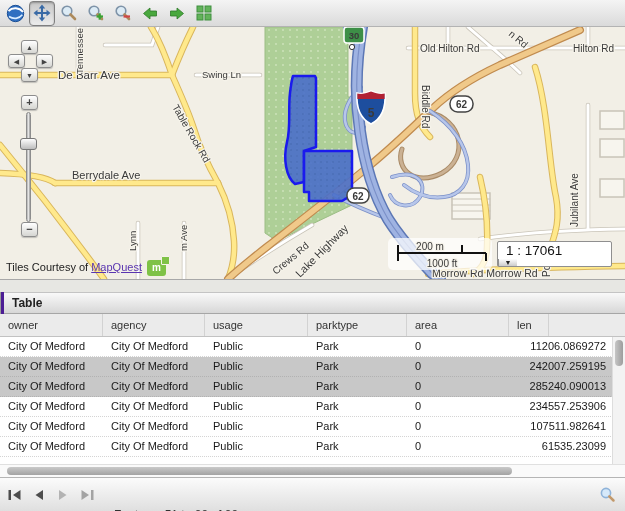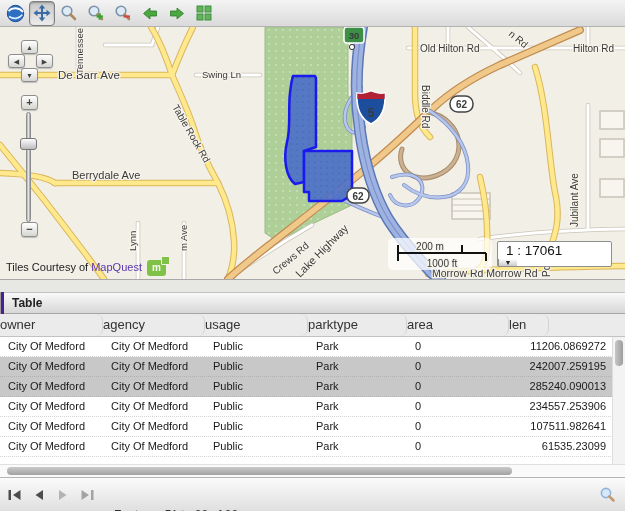--- a/index.html
+++ b/index.html
@@ -23,21 +23,21 @@
   .nav-btn{position:absolute;width:17px;height:14px;border:1px solid #8d8d8d;border-radius:3px;
         background:linear-gradient(#ffffff,#d6d6d2);box-shadow:0 1px 1px rgba(100,100,100,.35);
         display:flex;align-items:center;justify-content:center;font-size:7px;color:#444;cursor:pointer;
         box-sizing:border-box;line-height:1;}
   .nav-btn.zoomfs{font-size:11px;font-weight:bold;height:15px;}
   .slider-track{position:absolute;left:26px;top:85px;width:5px;height:110px;border:1px solid #8d8d8d;
         border-radius:3px;background:linear-gradient(to right,#a8a8a8,#ececec 45%,#9a9a9a);box-sizing:border-box;}
   .slider-handle{position:absolute;left:20px;top:111px;width:17px;height:12px;border:1px solid #777;
         border-radius:3px;background:linear-gradient(#fdfdfd,#bdbdbd);cursor:pointer;box-sizing:border-box;}
   .attribution{position:absolute;left:6px;top:233px;font-size:11px;color:#222;white-space:nowrap;}
-  .attribution a{color:#5a35b0;cursor:pointer;}
+  .attribution a{color:#5a35b0;text-decoration:underline;cursor:pointer;}
   .mq-logo{position:relative;display:inline-block;width:19px;height:16px;background:#7fc247;border-radius:3px;
         color:#fff;font-weight:bold;font-size:10px;text-align:center;line-height:16px;margin-left:5px;
         vertical-align:middle;}
   .mq-logo::after{content:"";position:absolute;right:-4px;top:-4px;width:7px;height:7px;background:#7fc247;
         border:1px solid #f6f3ea;border-radius:1px;}
   .scalebar{position:absolute;left:388px;top:211px;width:104px;height:32px;
         background:rgba(255,255,255,.72);border-radius:5px;}
   .scale-combo{position:absolute;left:497px;top:214px;width:115px;height:26px;background:#fff;
         border:1px solid #8f8f8f;border-radius:2px;display:flex;align-items:stretch;box-sizing:border-box;cursor:pointer;flex-direction:column;}
   .scale-value{flex:1;font-size:13.5px;color:#111;padding-left:8px;display:flex;align-items:center;}
@@ -47,22 +47,22 @@
   
   .splitter{position:absolute;left:0;top:279px;width:625px;height:13px;background:#e7e7e3;
         border-top:1px solid #a8a8a8;box-sizing:border-box;}
 
   
   .tbl-title{position:absolute;left:4px;top:292px;width:625px;height:22px;
         background:linear-gradient(#f9f9f9,#d7d7d7);border-top:1px solid #c4c4c4;border-bottom:1px solid #a6a6a6;
         font-size:12px;font-weight:bold;color:#222;line-height:21px;padding-left:8px;box-sizing:border-box;}
   .tbl-head{position:absolute;left:0;top:314px;width:625px;height:23px;background:#ebebeb;
         border-bottom:1px solid #c2c2c2;display:flex;box-sizing:border-box;overflow:hidden;}
-  .hcell{font-size:13px;color:#333;line-height:22px;border-right:1px solid #d2d2d2;
-        box-sizing:border-box;flex:none;white-space:nowrap;overflow:hidden;border-radius:7px;}
+  .hcell{font-size:11px;color:#333;line-height:22px;padding-left:8px;border-right:1px solid #d2d2d2;
+        box-sizing:border-box;flex:none;white-space:nowrap;overflow:hidden;}
   .tbl-body{position:absolute;left:0;top:337px;width:625px;height:127px;background:#fff;overflow:hidden;}
   .trow{display:flex;height:20px;border-bottom:1px dotted #d4d4d4;box-sizing:border-box;cursor:pointer;background:#fff;}
   .trow.selected{background:#c8c8c8;border-bottom:1px dotted #b2b2b2;}
   .tcell{font-size:11px;color:#1a1a1a;line-height:19px;padding-left:8px;box-sizing:border-box;flex:none;
         white-space:nowrap;overflow:hidden;}
   .tcell.num{text-align:right;padding-left:0;padding-right:6px;}
   .c0{width:103px}.c1{width:102px}.c2{width:103px}.c3{width:99px}.c4{width:103px}.c5{width:102px}.c6{width:40px}
   .vscroll{position:absolute;right:0;top:0;width:13px;height:127px;background:#f3f3f3;border-left:1px solid #ddd;box-sizing:border-box;}
   .vthumb{position:absolute;left:2px;top:3px;width:8px;height:26px;border-radius:4px;
         background:linear-gradient(to right,#c6c6c6,#9d9d9d);cursor:pointer;}

